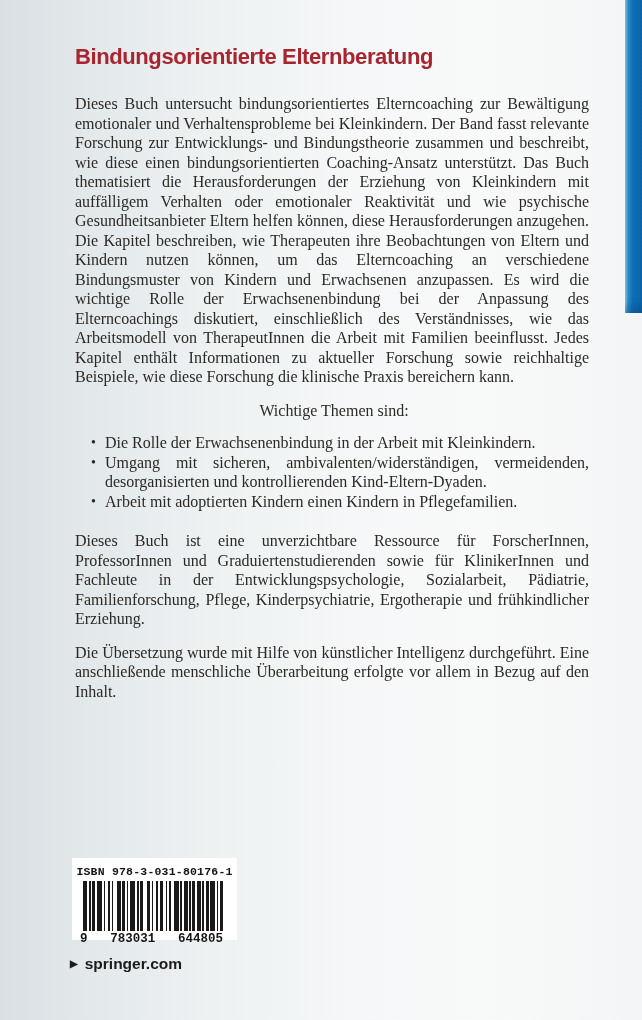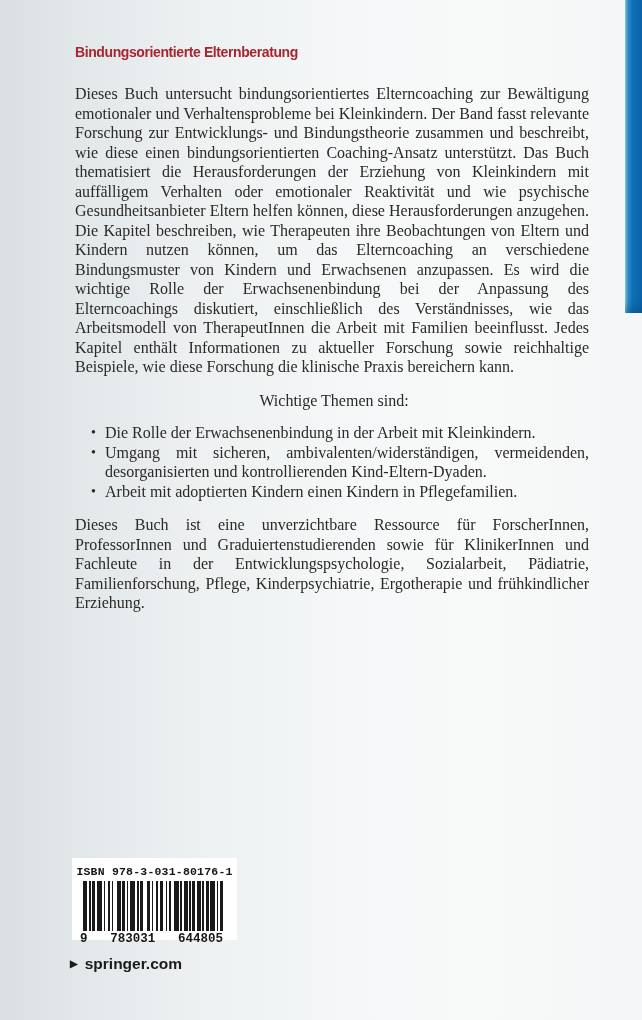--- a/index.html
+++ b/index.html
@@ -18,35 +18,35 @@
     width:17px; height:313px;
     background:linear-gradient(to right, #8fc3e4 0%, #2a8cc9 18%, #0f6fb5 45%, #0c63a9 100%);
     box-shadow:inset 0 -14px 10px -8px rgba(6,60,110,0.35);
   }
   .content {
     position:absolute; left:75px; top:44px; width:514px;
   }
   .title {
     font-family:"Liberation Sans", sans-serif;
     font-weight:700;
-    font-size:14px;
+    font-size:22px;
     letter-spacing:-0.4px;
     color:#a8242f;
     margin:0 0 24px 0;
   }
   .body-par, .themes-heading, .bullet {
     font-size:16px;
     line-height:19.5px;
     color:#2b2925;
     text-align:justify;
   }
   .body-par { margin:0 0 14px 0; }
   .themes-heading { margin:0 0 13px 4px; text-align:center; }
   ul.themes {
-    margin:0 0 14px 0;
+    margin:0 0 20px 0;
     padding:0 0 0 30px;
     list-style:none;
   }
   ul.themes li { position:relative; }
   ul.themes li::before {
     content:"\2022";
     position:absolute;
     left:-14px;
     font-size:14px;
   }
@@ -106,20 +106,21 @@
     <p class="themes-heading">Wichtige Themen sind:</p>
 
     <ul class="themes">
       <li class="bullet">Die Rolle der Erwachsenenbindung in der Arbeit mit Kleinkindern.</li>
       <li class="bullet">Umgang mit sicheren, ambivalenten/widerständigen, vermeidenden, desorganisierten und kontrollierenden Kind-Eltern-Dyaden.</li>
       <li class="bullet">Arbeit mit adoptierten Kindern einen Kindern in Pflegefamilien.</li>
     </ul>
 
     <p class="body-par">Dieses Buch ist eine unverzichtbare Ressource für ForscherInnen, ProfessorInnen und Graduiertenstudierenden sowie für KlinikerInnen und Fachleute in der Entwicklungspsychologie, Sozialarbeit, Pädiatrie, Familienforschung, Pflege, Kinderpsychiatrie, Ergotherapie und frühkindlicher Erziehung.</p>
 
+    <p class="body-par">Die Übersetzung wurde mit Hilfe von künstlicher Intelligenz durchgeführt. Eine anschließende menschliche Überarbeitung erfolgte vor allem in Bezug auf den Inhalt.</p>
   </div>
 
   <div class="barcode-box">
     <div class="isbn-label">ISBN 978-3-031-80176-1</div>
     <div class="bars">
         <div class="bar" style="width: 3.9px; margin-right: 2.6px;"></div>
         <div class="bar" style="width: 1.3px; margin-right: 1.3px;"></div>
         <div class="bar" style="width: 2.6px; margin-right: 2.6px;"></div>
         <div class="bar" style="width: 5.2px; margin-right: 1.3px;"></div>
         <div class="bar" style="width: 1.3px; margin-right: 2.6px;"></div>

